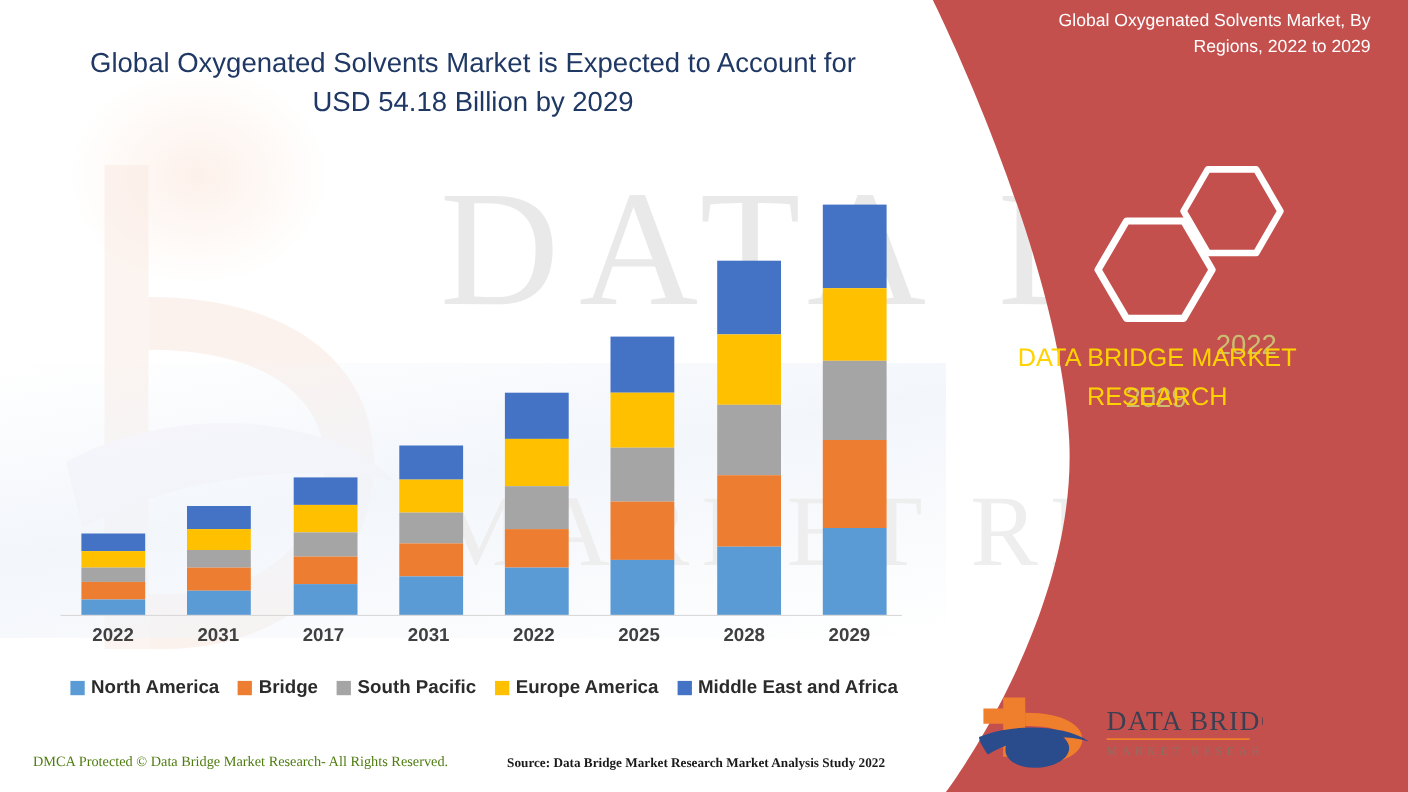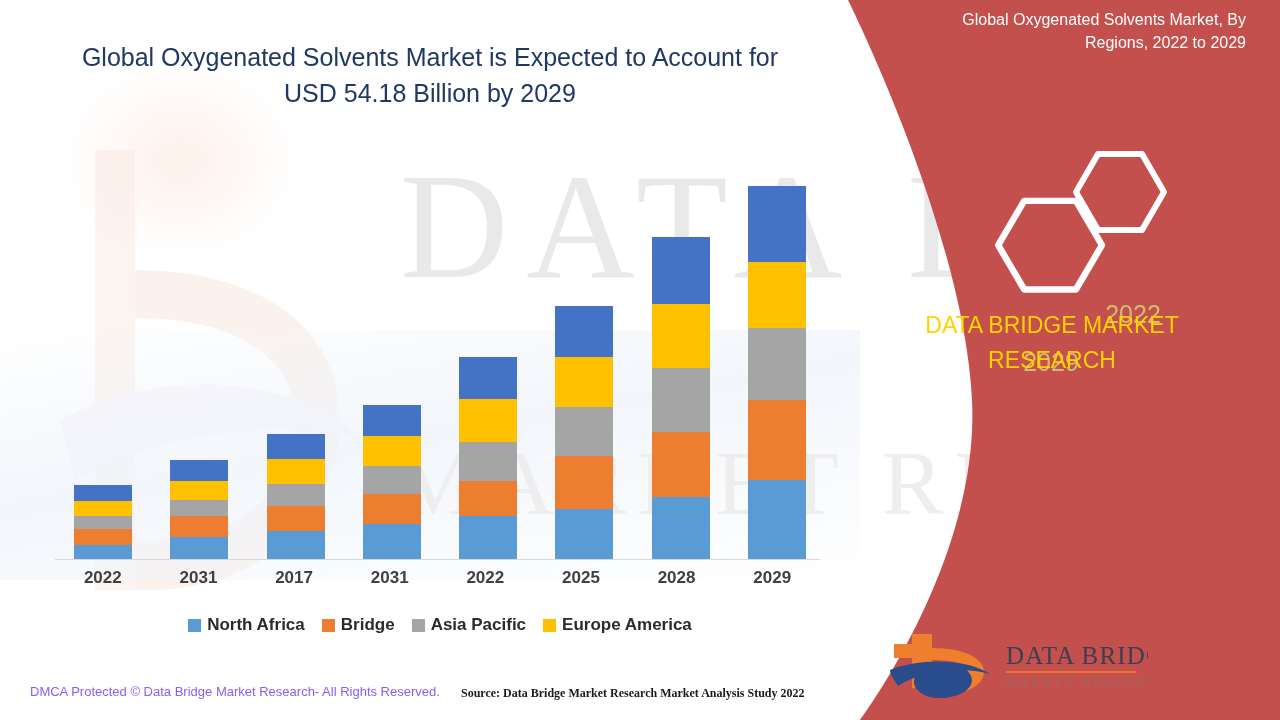--- a/index.html
+++ b/index.html
@@ -69,21 +69,21 @@
   .legend {
     position:absolute; left:55px; top:615px; width:770px;
     display:flex; justify-content:center; align-items:center; gap:17px; z-index:2;
   }
   .legend-item { display:flex; align-items:center; gap:6px; }
   .swatch { width:13px; height:13px; flex:0 0 13px; }
   .legend-label { font-size:17px; font-weight:bold; color:#2b2b2b; white-space:nowrap; }
 
   .footer-left {
     position:absolute; left:30px; top:684px; z-index:2;
-    font-family:Liberation Sans, sans-serif; font-size:13px; color:#8b5cf6;
+    font-family:Liberation Serif, serif; font-size:13px; color:#4d7c0f;
   }
   .footer-src {
     position:absolute; left:461px; top:686px; z-index:2;
     font-family:"Liberation Serif", serif; font-size:12px; color:#1a1a1a;font-weight:bold;
   }
 
   
   .red-panel { position:absolute; right:0; top:0; width:460px; height:720px; z-index:3; }
   .red-svg { position:absolute; inset:0; width:460px; height:720px; }
 
@@ -213,33 +213,37 @@
         <div class="xtick">2031</div>
         <div class="xtick">2022</div>
         <div class="xtick">2025</div>
         <div class="xtick">2028</div>
         <div class="xtick">2029</div>
       </div>
 
     <div class="legend" id="legend">
         <div class="legend-item">
           <span class="swatch" style="background: rgb(91, 155, 213);"></span>
-          <span class="legend-label">North Africa</span>
+          <span class="legend-label">North America</span>
         </div>
         <div class="legend-item">
           <span class="swatch" style="background: rgb(237, 125, 49);"></span>
           <span class="legend-label">Bridge</span>
         </div>
         <div class="legend-item">
           <span class="swatch" style="background: rgb(165, 165, 165);"></span>
-          <span class="legend-label">Asia Pacific</span>
+          <span class="legend-label">South Pacific</span>
         </div>
         <div class="legend-item">
           <span class="swatch" style="background: rgb(255, 192, 0);"></span>
           <span class="legend-label">Europe America</span>
+        </div>
+        <div class="legend-item">
+          <span class="swatch" style="background: rgb(68, 114, 196);"></span>
+          <span class="legend-label">Middle East and Africa</span>
         </div>
       </div>
 
     <div class="footer-left">DMCA Protected © Data Bridge Market Research- All Rights Reserved.</div>
     <div class="footer-src">Source: Data Bridge Market Research Market Analysis Study 2022</div>
   </div>
 
   <div class="red-panel">
     <svg class="red-svg" viewBox="0 0 460 720" preserveAspectRatio="none">
       <path id="redShape" d="M28 0 L460 0 L460 720 L40 720 C40 720 160 560 152 400 C144 232 28 0 28 0 Z" fill="#C4504E"></path>

